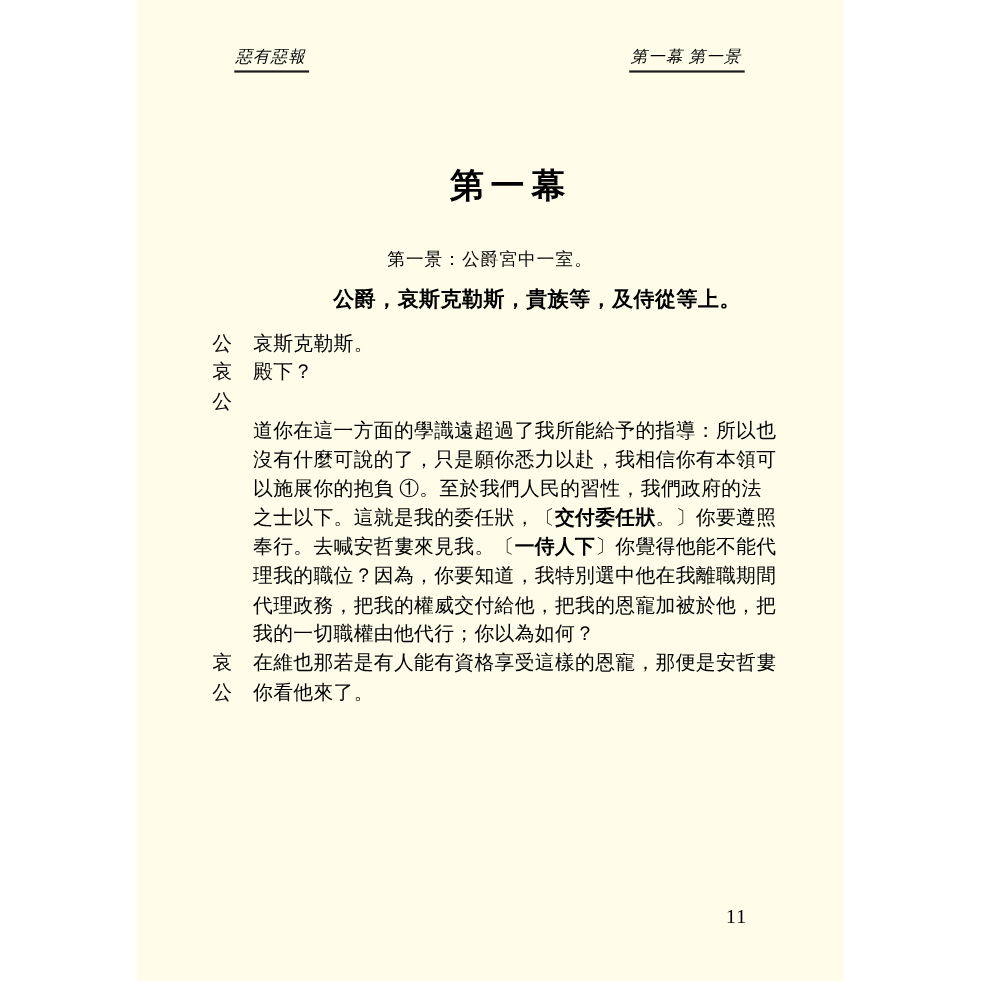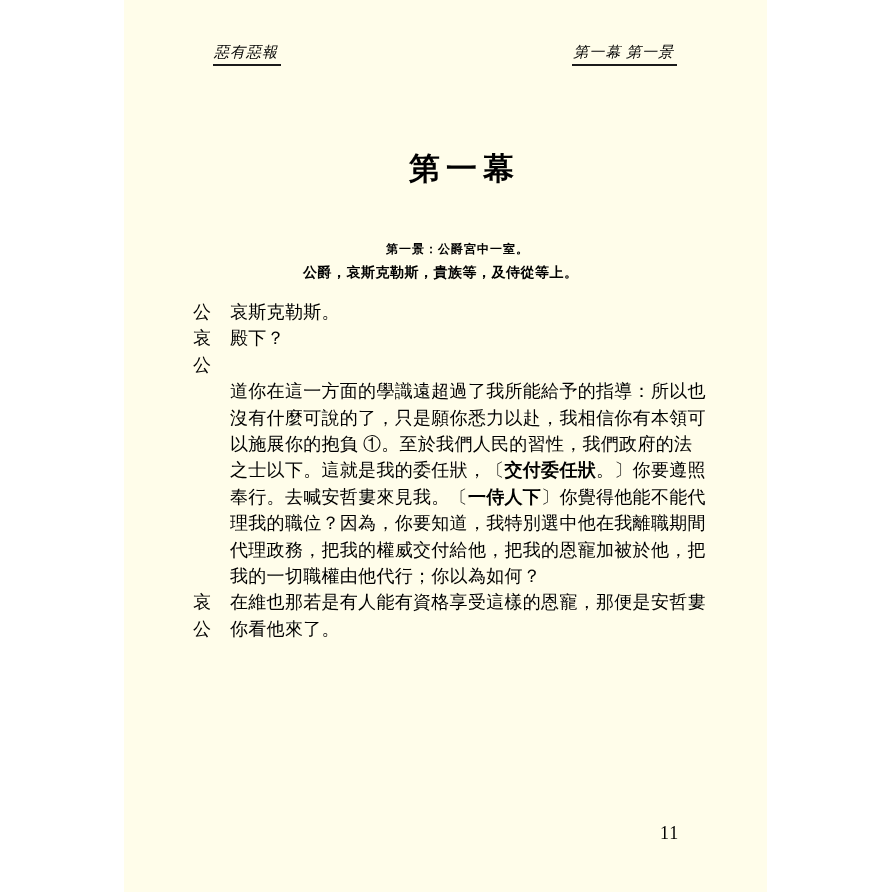--- a/index.html
+++ b/index.html
@@ -20,27 +20,27 @@
     border-bottom:2px solid #1b1b1b;padding:0 3px 3px 1px;
     font-style:italic;
   }
   .act-title{
     position:absolute;top:152px;left:0;width:100%;margin:0;
     text-align:center;font-size:31px;line-height:34px;font-weight:bold;
     letter-spacing:6px;
     padding-left:19px;
   }
   .scene-heading{
-    position:absolute;top:227px;left:0;width:100%;margin:12px;
-    text-align:center;font-size:12px;line-height:20px;font-weight:bold;
+    position:absolute;top:227px;left:0;width:100%;margin:0;
+    text-align:center;font-size:16px;line-height:20px;font-weight:normal;
     font-family:"Liberation Sans","DejaVu Sans",sans-serif;letter-spacing:1px;
   }
   .stage-direction{
     position:absolute;top:261px;left:179px;
-    font-size:14px;line-height:23px;font-weight:bold;
+    font-size:19px;line-height:23px;font-weight:bold;
     font-family:"Liberation Sans","DejaVu Sans",sans-serif;letter-spacing:0.5px;
     white-space:nowrap;
   }
   .dialogue{position:absolute;top:299px;left:0;right:0;}
   .line{
     position:relative;height:26.4px;line-height:26.4px;
     font-size:18px;padding-left:106px;white-space:nowrap;letter-spacing:0.3px;
   }
   .line .speaker{position:absolute;left:69px;top:0;width:30px;}
   .seg.bold{

